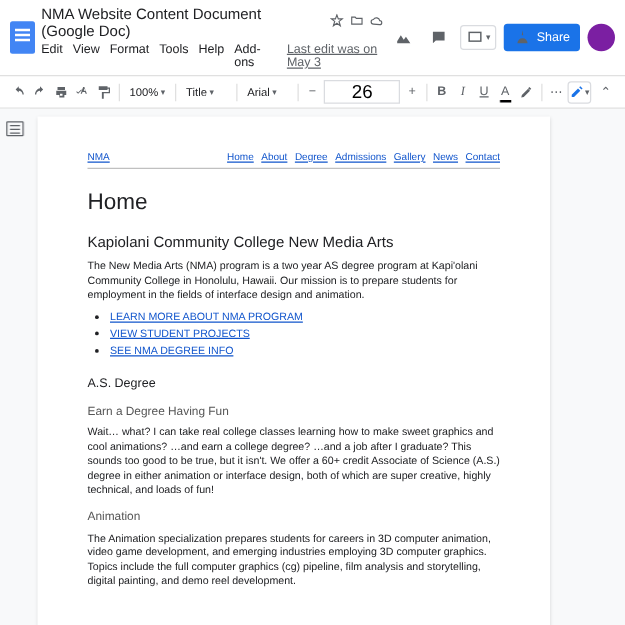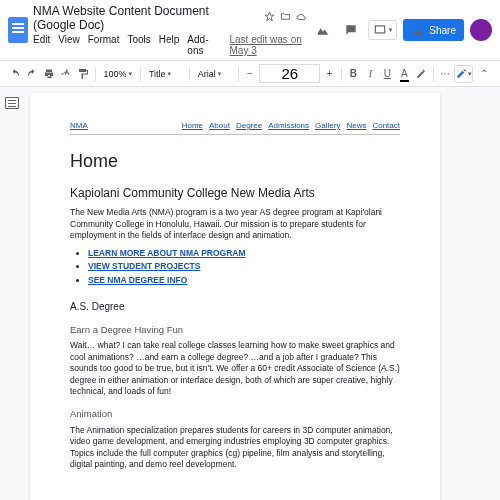--- a/index.html
+++ b/index.html
@@ -40,21 +40,21 @@
   .doc-nav { display: flex; font-size: 8px; border-bottom: 1px solid #c0c0c0; padding-bottom: 2px; margin-bottom: 14px; }
   .doc-nav a { color: #1155cc; text-decoration: underline; }
   .doc-nav .nav-right { margin-left: auto; display: flex; gap: 6px; }
   .page h1 { font-size: 18px; font-weight: 400; margin: 6px 0 12px; }
   .page h2 { font-size: 12px; font-weight: 400; margin: 6px 0 6px; }
   .page h3 { font-size: 10px; font-weight: 400; margin: 14px 0 6px; }
   .page h4 { font-size: 9.5px; font-weight: 400; color: #555; margin: 10px 0 4px; }
   .page p { margin: 4px 0; }
   .page ul { margin: 6px 0 6px 18px; }
   .page ul li { margin: 2px 0; }
-  .page a.body-link { color: #1155cc; text-decoration: underline; font-weight: bold; }
+  .page a.body-link { color: #1155cc; text-decoration: underline; }
 </style>
 </head>
 <body>
 
 <div class="header">
   <div class="titlebar">
     <div class="docs-icon"></div>
     <div class="title-area">
       <div class="doc-title">
         <span>NMA Website Content Document (Google Doc)</span>

